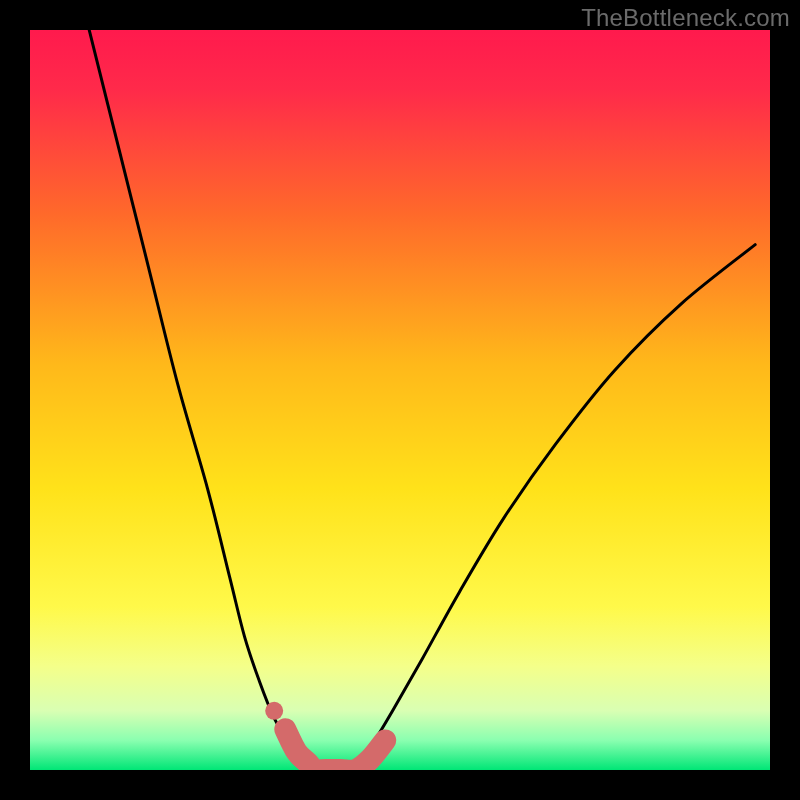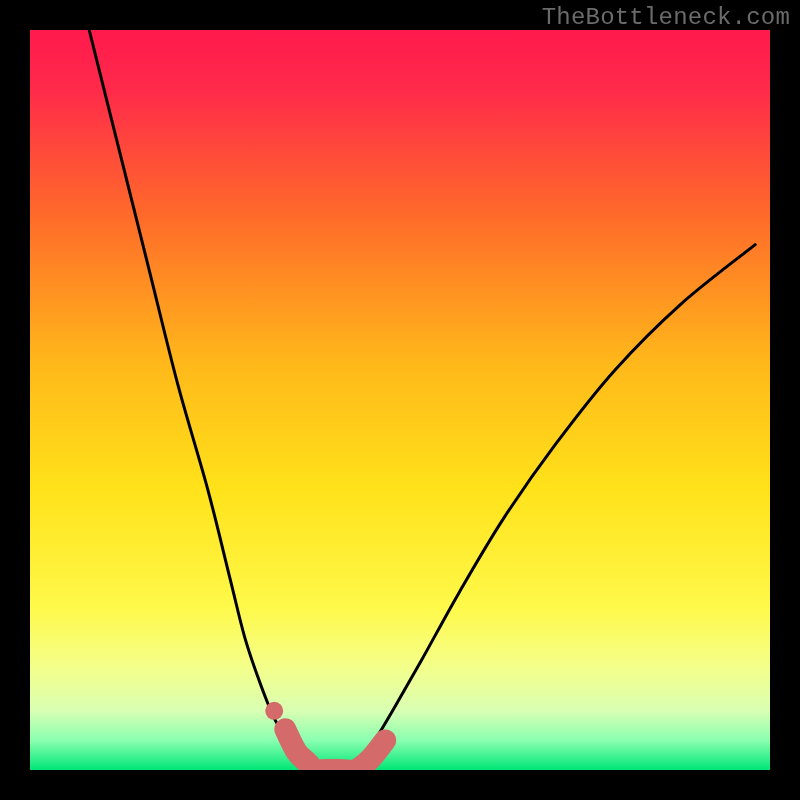--- a/index.html
+++ b/index.html
@@ -9,21 +9,20 @@
     width: 800px;
     height: 800px;
     overflow: hidden;
     font-family: Arial, Helvetica, sans-serif;
   }
   .outer {
     width: 800px;
     height: 608px;
     background: #000;
     position: relative;
-    font-family: Liberation Mono, monospace;
   }
   .plot-area {
     position: absolute;
     left: 30px;
     top: 30px;
     width: 740px;
     height: 740px;
   }
   .watermark {
     position: absolute;

